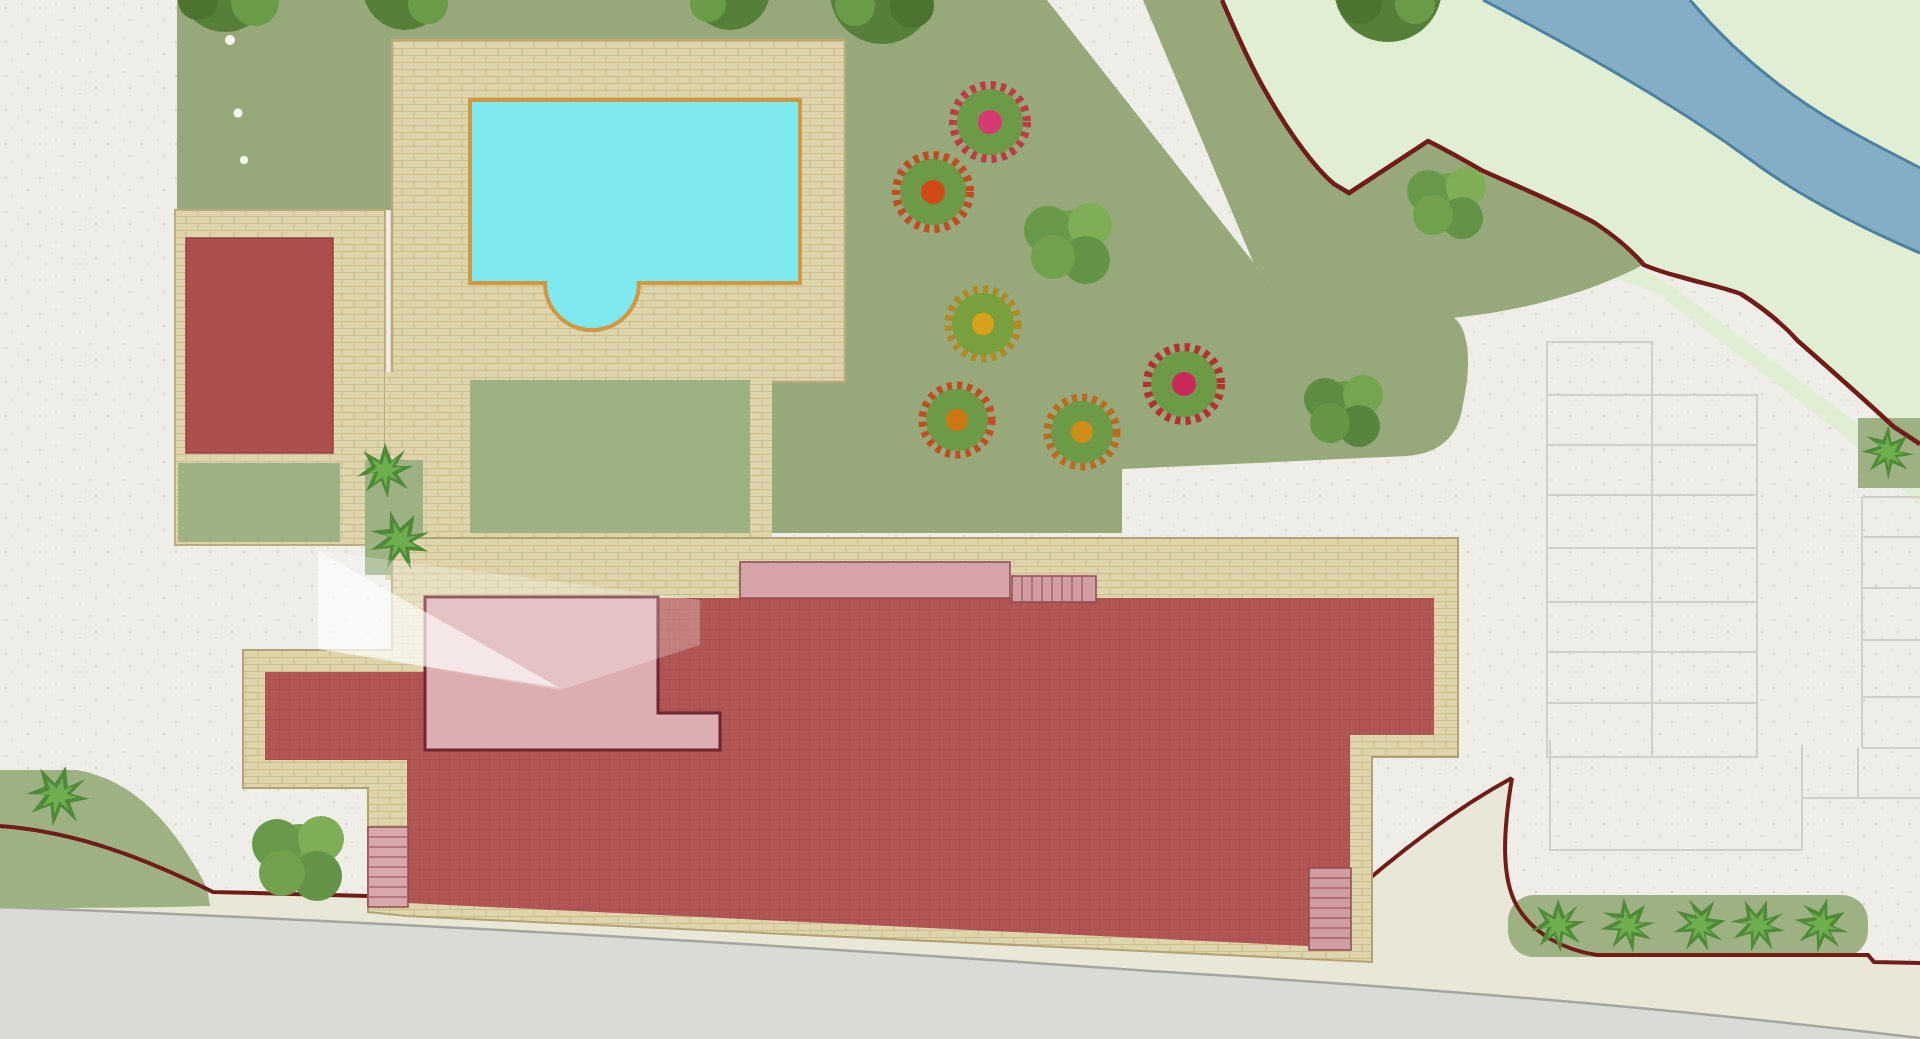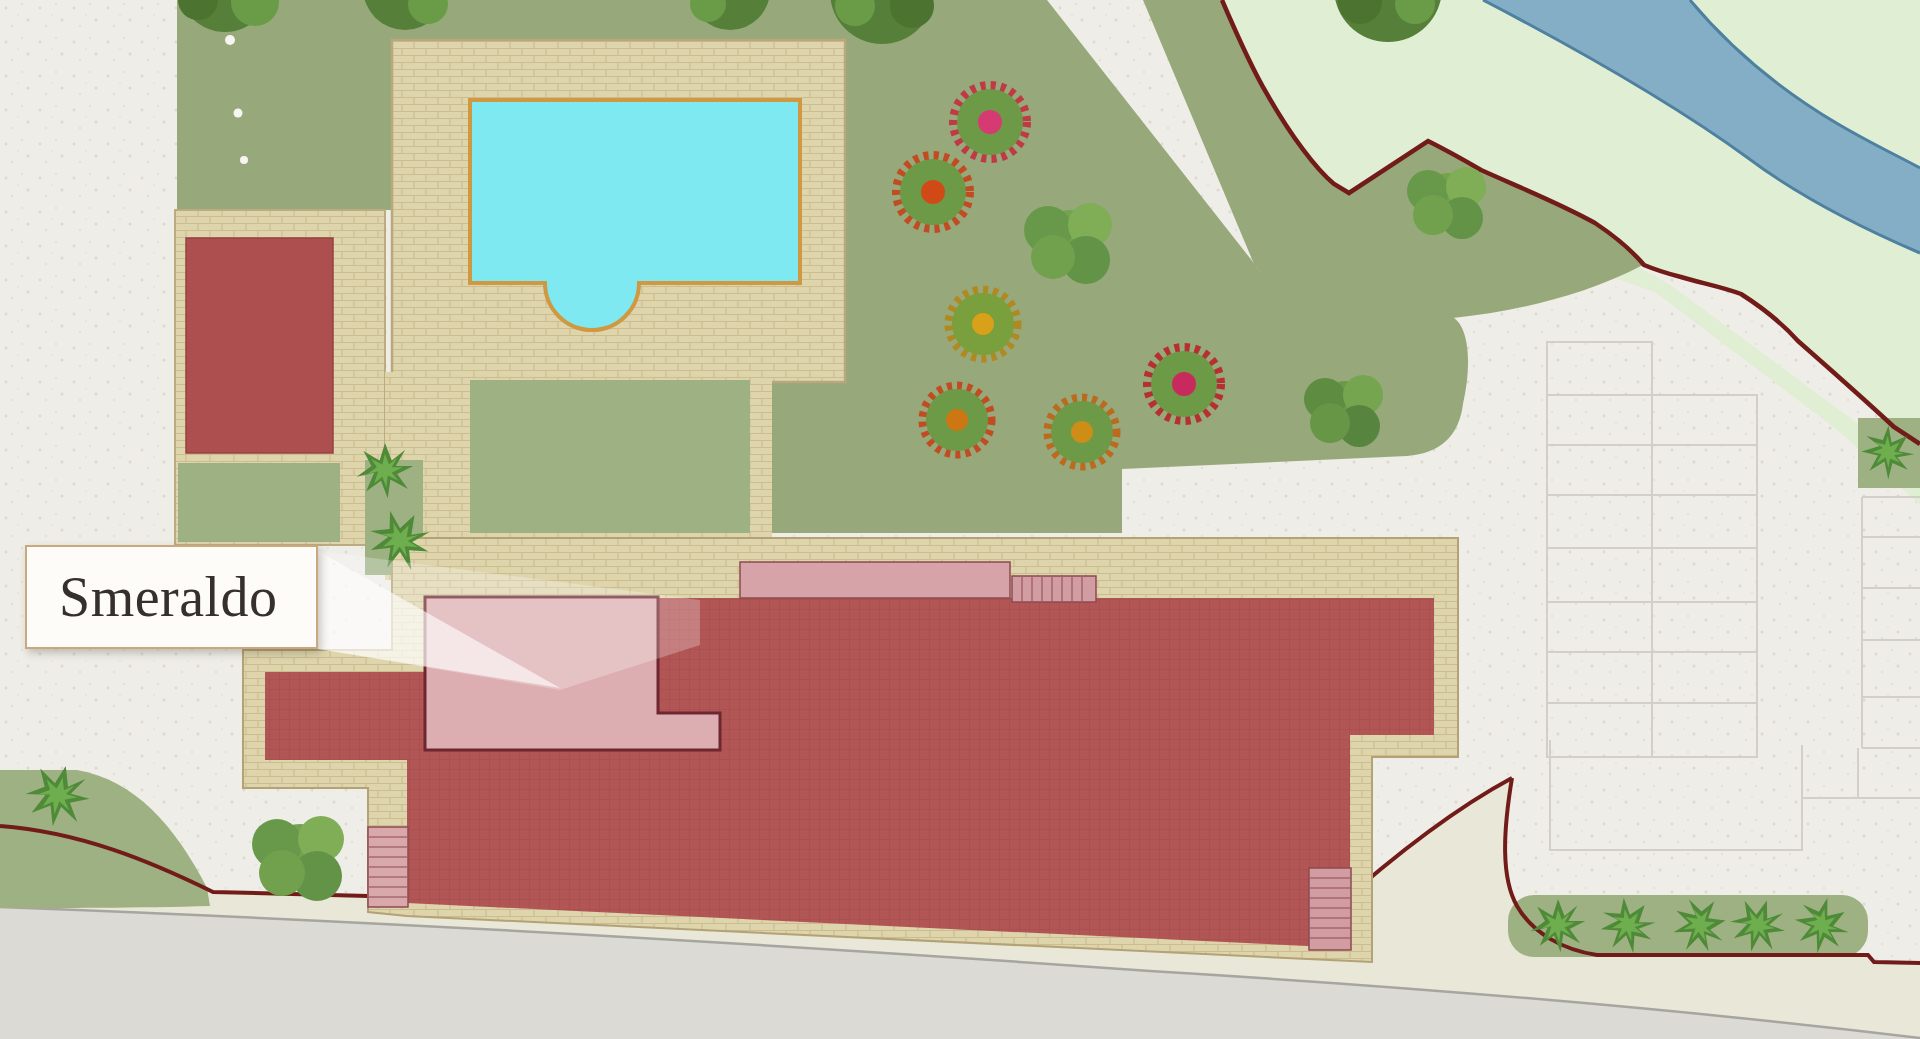--- a/index.html
+++ b/index.html
@@ -214,16 +214,13 @@
   <g fill="#f6f5f1">
     <circle cx="230" cy="40" r="5"></circle>
         <circle cx="238" cy="113" r="4.5"></circle>
         <circle cx="244" cy="160" r="4"></circle>
   </g>
 
   <polygon points="318,551 700,600 700,645 560,690 318,649" fill="#ffffff" opacity="0.25"></polygon>
   <polygon points="318,551 560,688 318,649" fill="#ffffff" opacity="0.6"></polygon>
 </svg>
 
-<div class="map-label">
-  <span>Smeraldo</span>
 </div>
-</div>
 
 </body></html>

